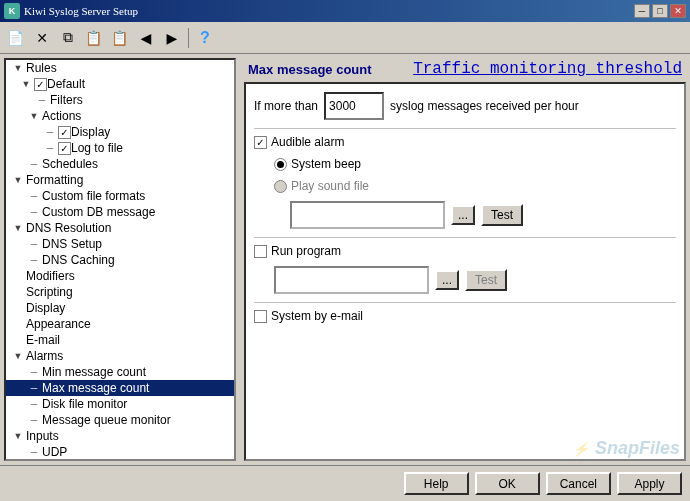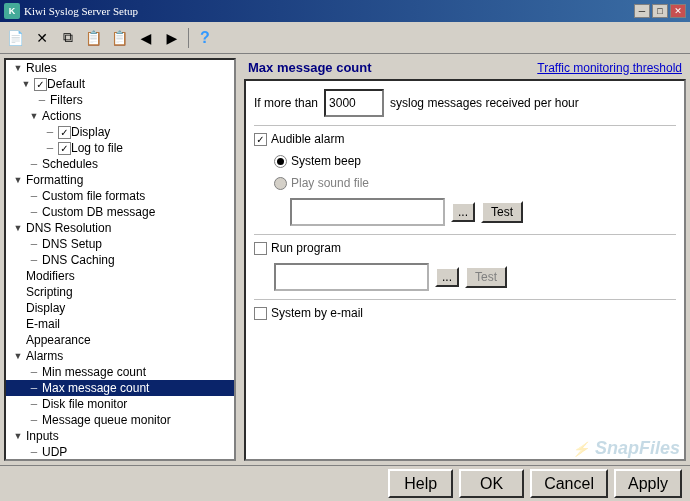--- a/index.html
+++ b/index.html
@@ -141,24 +141,25 @@
       justify-content: space-between;
       align-items: center;
       padding: 2px 4px 4px 4px;
     }
     .right-header-title {
       font-size: 13px;
       font-weight: bold;
       color: #000080;
     }
     .right-header-link {
-      font-size: 12px;
+      font-size: 16px;
       color: #0000cc;
       cursor: pointer;
       text-decoration: underline;
+      font-family: Liberation Mono, monospace;
     }
 
     
     .content-area {
       background: #d4d0c8;
       flex: 1;
       padding: 8px;
       border: 2px inset #808080;
       background: white;
     }
@@ -271,28 +272,28 @@
       height: 36px;
       background: #d4d0c8;
       border-top: 1px solid #808080;
       display: flex;
       align-items: center;
       justify-content: flex-end;
       padding: 0 8px;
       gap: 6px;
     }
     .bottom-btn {
-      height: 29px;
+      height: 23px;
       min-width: 65px;
       padding: 0 12px;
       background: #d4d0c8;
       border: 2px outset #ffffff;
       border-right-color: #808080;
       border-bottom-color: #808080;
-      font-size: 16px;
+      font-size: 12px;
       cursor: pointer;
     }
 
     
     .watermark {
       position: absolute;
       bottom: 42px;
       right: 10px;
       opacity: 0.3;
       font-size: 18px;
@@ -466,29 +467,29 @@
         <span class="tree-indent" style="width:4px;"></span>
         <span class="tree-expand" style="width:16px;"></span>
         <span class="tree-label">Display</span>
       </div>
     </div>
 
     <div class="tree-item">
       <div class="tree-item-content">
         <span class="tree-indent" style="width:4px;"></span>
         <span class="tree-expand" style="width:16px;"></span>
+        <span class="tree-label">Appearance</span>
+      </div>
+    </div>
+
+    <div class="tree-item">
+      <div class="tree-item-content">
+        <span class="tree-indent" style="width:4px;"></span>
+        <span class="tree-expand" style="width:16px;"></span>
         <span class="tree-label">E-mail</span>
-      </div>
-    </div>
-
-    <div class="tree-item">
-      <div class="tree-item-content">
-        <span class="tree-indent" style="width:4px;"></span>
-        <span class="tree-expand" style="width:16px;"></span>
-        <span class="tree-label">Appearance</span>
       </div>
     </div>
 
     <div class="tree-item">
       <div class="tree-item-content">
         <span class="tree-indent" style="width:4px;"></span>
         <span class="tree-expand">▼</span>
         <span class="tree-label">Alarms</span>
       </div>
     </div>

